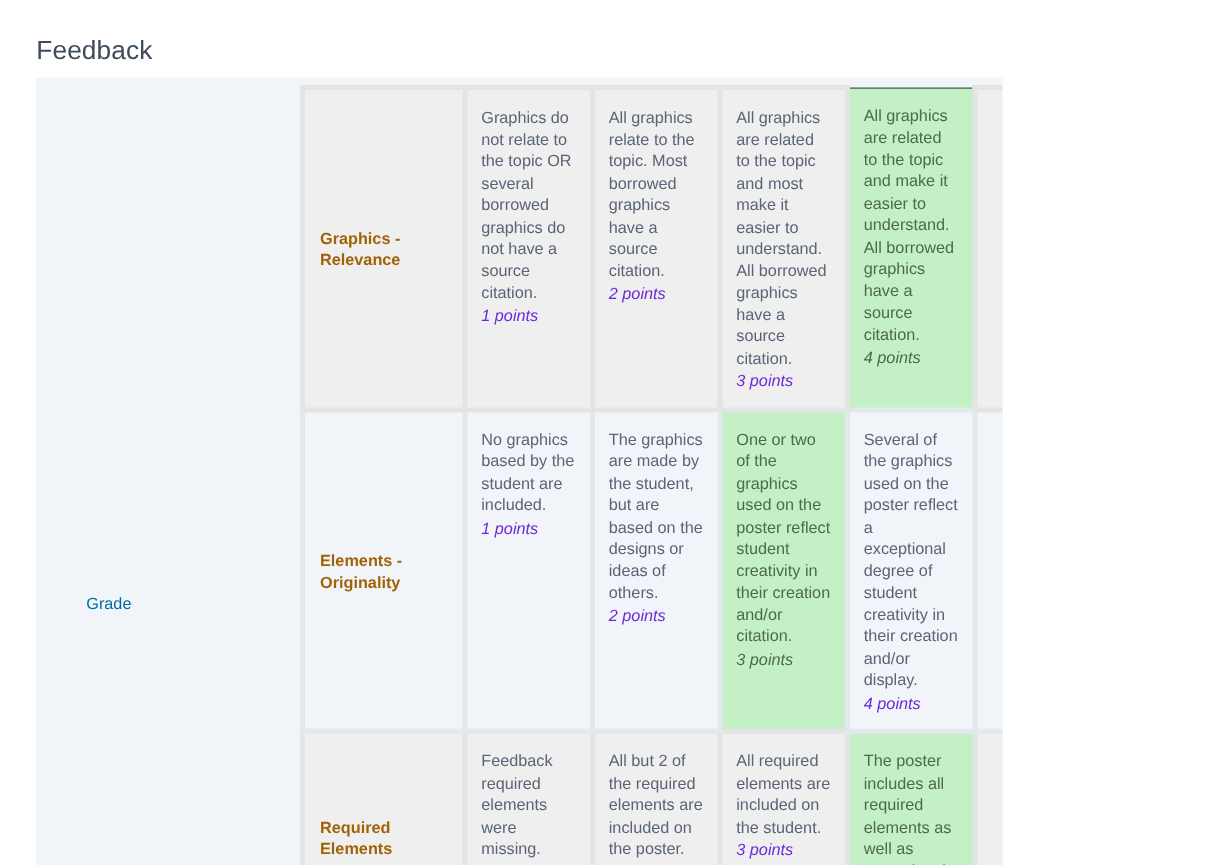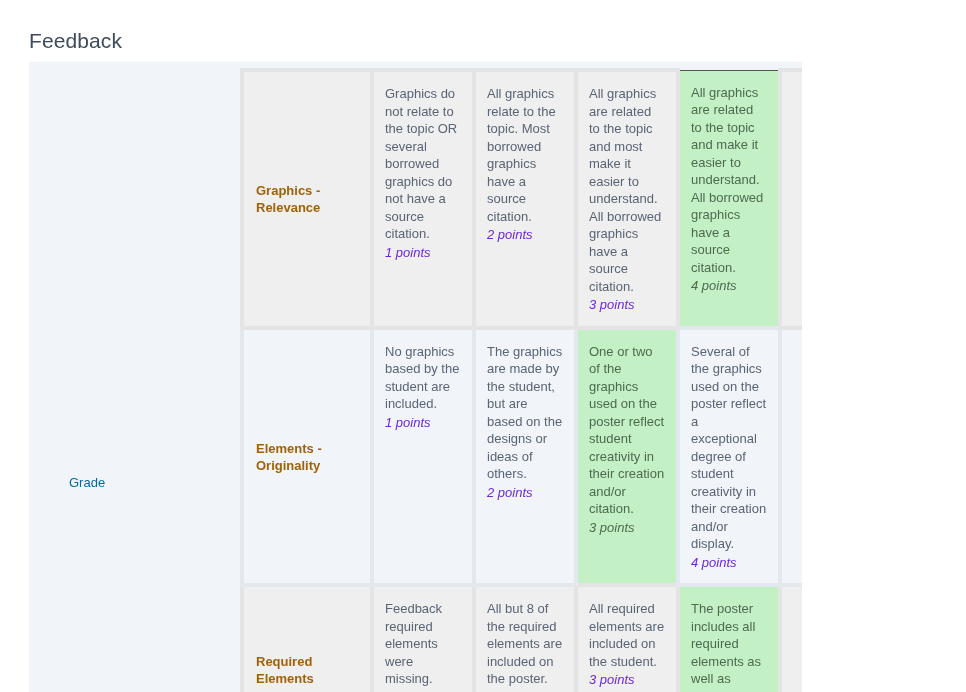--- a/index.html
+++ b/index.html
@@ -161,21 +161,21 @@
           <td class="tail"></td>
         </tr>
 
         <tr class="band-a r3">
           <td class="crit">Required Elements</td>
           <td class="lvl">
             <span class="lvl-desc">Feedback required elements were missing.</span>
             <span class="lvl-points">1 points</span>
           </td>
           <td class="lvl">
-            <span class="lvl-desc">All but 8 of the required elements are included on the poster.</span>
+            <span class="lvl-desc">All but 2 of the required elements are included on the poster.</span>
             <span class="lvl-points">2 points</span>
           </td>
           <td class="lvl">
             <span class="lvl-desc">All required elements are included on the student.</span>
             <span class="lvl-points">3 points</span>
           </td>
           <td class="lvl selected">
             <span class="lvl-desc">The poster includes all required elements as well as exceptional information.</span>
             <span class="lvl-points">4 points</span>
           </td>

